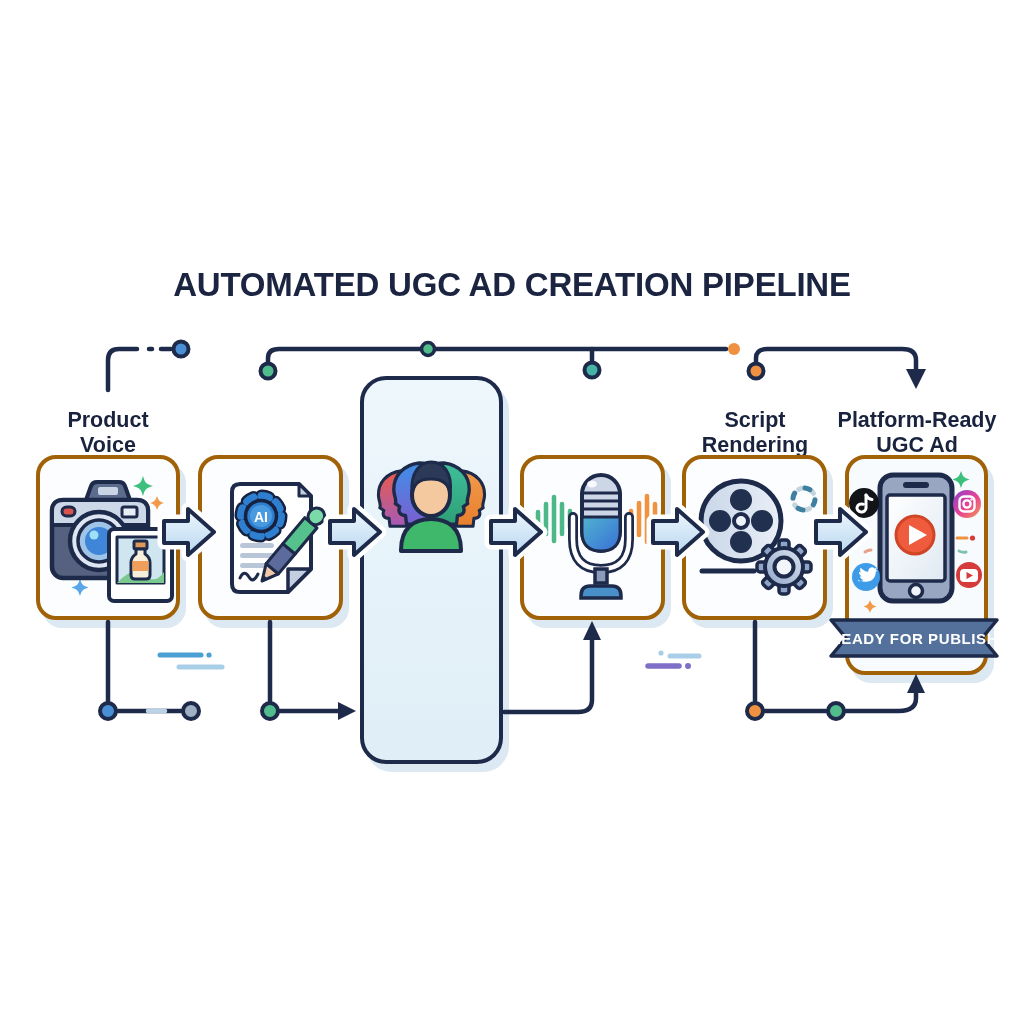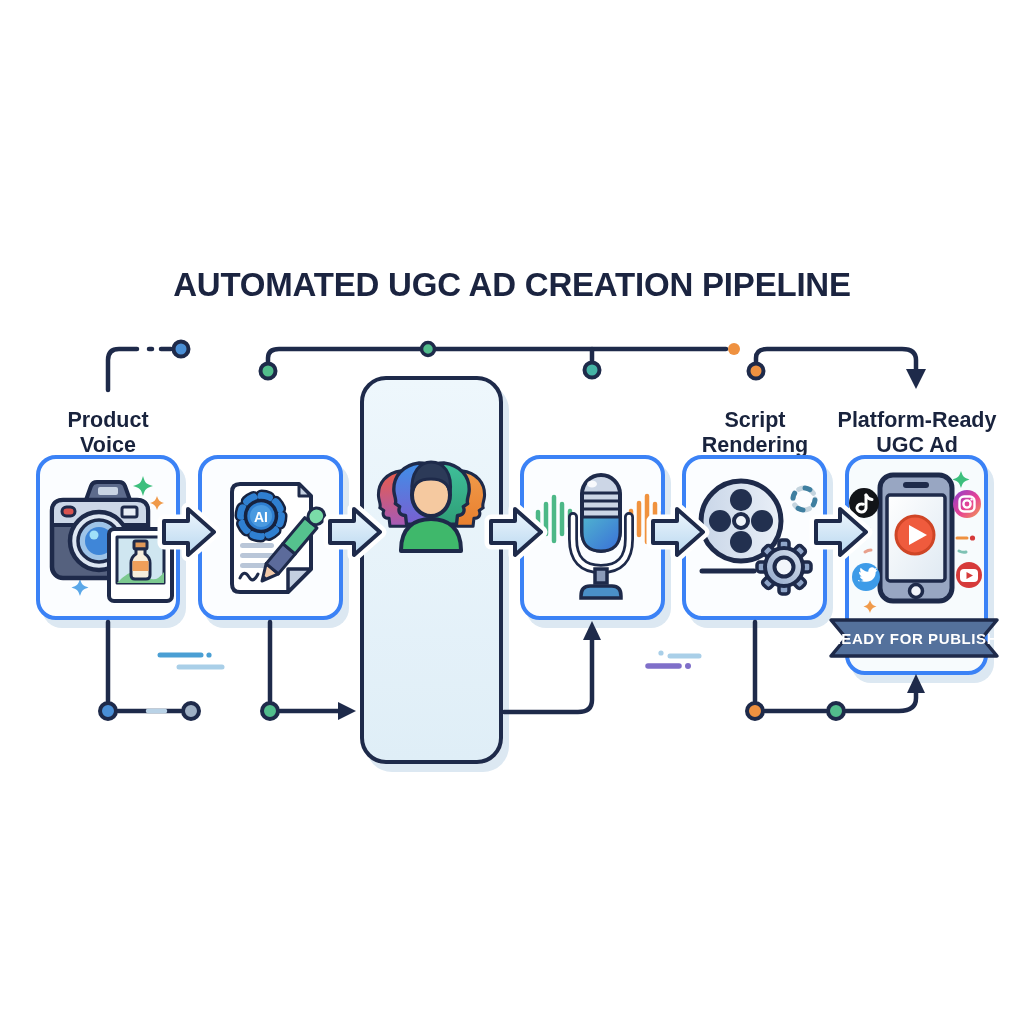--- a/index.html
+++ b/index.html
@@ -2,21 +2,21 @@
 <html><head>
 <meta charset="utf-8">
 <style>
   html,body{margin:0;padding:0;background:#ffffff;}
   #canvas{position:relative;width:1024px;height:1024px;background:#ffffff;overflow:hidden;
           font-family:"Liberation Sans","DejaVu Sans",sans-serif;border-radius:16px;}
   .title{position:absolute;top:266px;left:0;width:1024px;text-align:center;
          font-size:33px;font-weight:800;letter-spacing:-.2px;color:#1b2440;white-space:nowrap;}
   .stage-label{position:absolute;top:408px;transform:translateX(-50%);text-align:center;
          font-weight:700;font-size:21.5px;line-height:25px;color:#19233d;white-space:nowrap;}
-  .box{position:absolute;background:#fbfdff;border:4px solid #3b82f6;border-radius:20px;
+  .box{position:absolute;background:#fbfdff;border:4px solid #a16207;border-radius:20px;
        box-shadow:6px 8px 0 #dce8f2;box-sizing:border-box;}
   .box svg{position:absolute;left:0;top:0;}
   #avatar-card{position:absolute;left:360px;top:376px;width:143px;height:388px;
        background:linear-gradient(#eef7fc,#dfeef7);border:4px solid #1e2a4a;border-radius:26px;
        box-shadow:6px 8px 0 #dce8f2;box-sizing:border-box;}
   .card-divider{position:absolute;left:368px;width:127px;height:2px;background:rgba(140,180,210,.40);}
   .avatar-text{position:absolute;left:431px;transform:translateX(-50%);text-align:center;
        font-weight:700;font-size:21.5px;line-height:25px;color:#19233d;white-space:nowrap;}
   .pill{position:absolute;left:374px;width:115px;height:31px;border:3px solid #1e2a4a;border-radius:17px;
        display:flex;align-items:center;justify-content:center;color:#ffffff;

